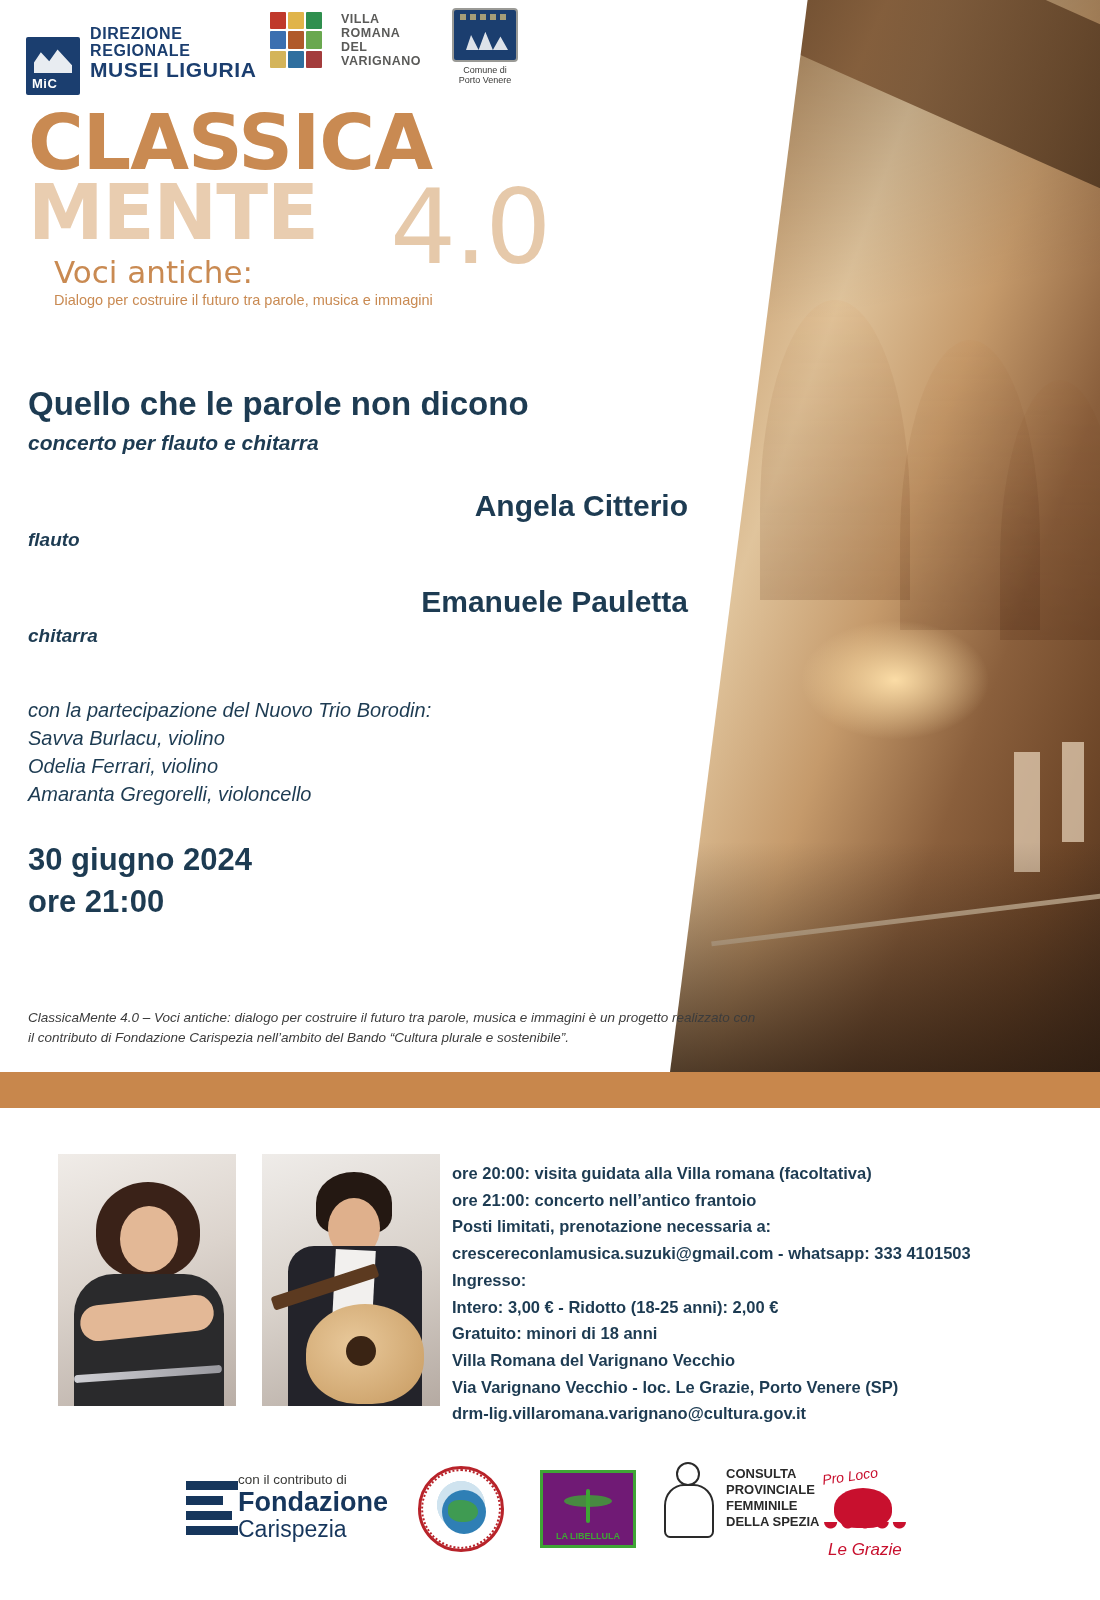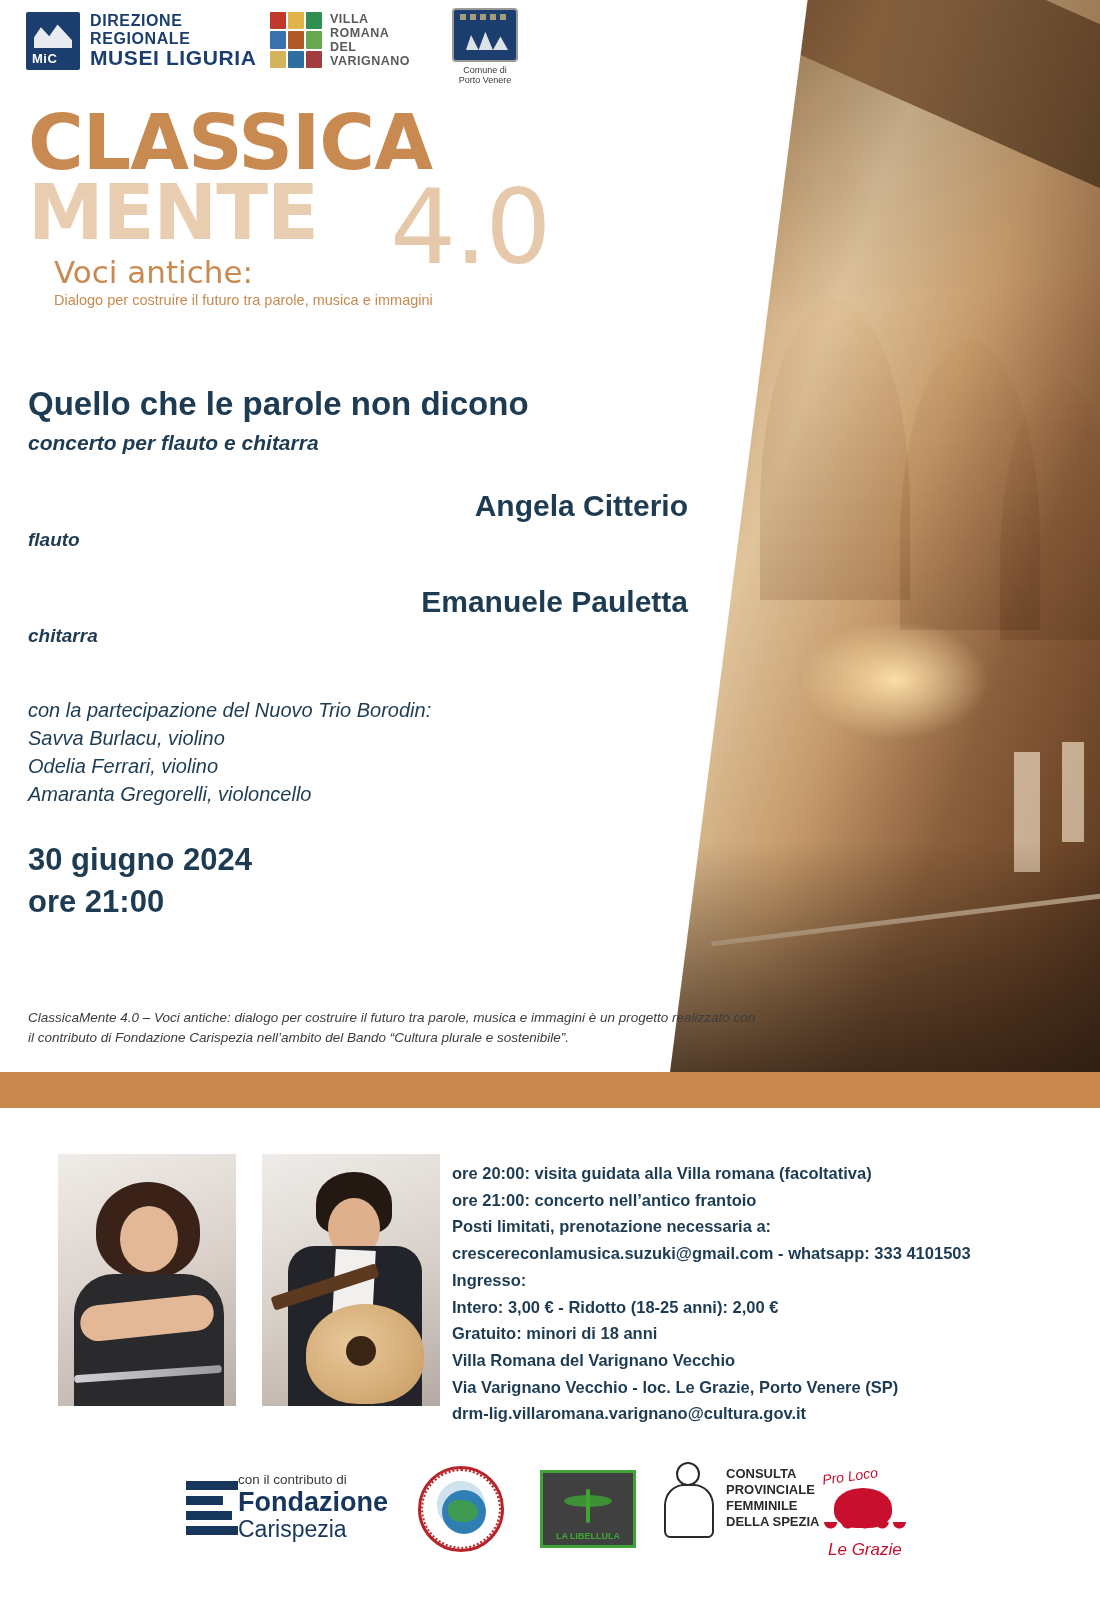--- a/index.html
+++ b/index.html
@@ -82,39 +82,40 @@
   }
   .logo-mic {
     position: absolute; left: 26px; top: 12px;
     display: flex; align-items: center; gap: 10px;
   }
   .mic-mark {
     width: 54px; height: 58px;
     background: #1b3e6f;
     position: relative;
     border-radius: 2px;
+    margin-top: 25px;
   }
   .mic-mark::after {
     content: "";
     position: absolute; left: 8px; top: 10px; width: 38px; height: 26px;
     background: #ffffff;
     clip-path: polygon(0 60%, 18% 20%, 40% 55%, 62% 10%, 100% 70%, 100% 100%, 0 100%);
     opacity: .9;
   }
   .mic-label-mic {
     position: absolute; left: 6px; bottom: 4px;
     color: #fff; font-size: 13px; font-weight: 700; letter-spacing: .5px;
   }
   .mic-text { line-height: 1.08; color: #1b3e6f; }
   .mic-text .l1, .mic-text .l2 { font-size: 16px; font-weight: 700; letter-spacing: .6px; }
   .mic-text .l3 { font-size: 21px; font-weight: 700; letter-spacing: .6px; }
 
   .logo-villa {
     position: absolute; left: 270px; top: 12px;
-    display: flex; align-items: center; gap: 8px;
+    display: flex; align-items: center; gap: 19px;
   }
   .villa-grid {
     width: 52px; height: 56px;
     display: grid; grid-template-columns: repeat(3, 1fr); grid-template-rows: repeat(3, 1fr);
     gap: 2px;
   }
   .villa-grid i { display: block; border-radius: 1px; }
   .villa-text { line-height: 1.12; color: #5a5a58; font-size: 12.5px; font-weight: 700; letter-spacing: .5px; }
 
   .logo-comune {
@@ -237,21 +238,21 @@
   .sp-c-text { line-height: 1.12; }
   .sp-c-small { font-size: 13.5px; color: #3a3a38; }
   .sp-c-big { font-size: 27px; font-weight: 700; color: #16365c; }
   .sp-c-mid { font-size: 23px; color: #16365c; }
 
   .sp-suzuki { position: absolute; left: 418px; top: 14px; width: 86px; height: 86px; border-radius: 50%; border: 3px solid #b8232a; background: radial-gradient(circle at 50% 45%, #cfe3ef 0 40%, #ffffff 41%); }
   .sp-suzuki .globe { position: absolute; left: 21px; top: 21px; width: 44px; height: 44px; border-radius: 50%; background: #2f7fb5; }
   .sp-suzuki .globe::after { content: ""; position: absolute; left: 6px; top: 10px; width: 30px; height: 22px; background: #3f9b52; border-radius: 40% 60% 50% 50%; }
   .sp-suzuki .ring-text { position: absolute; inset: 0; border-radius: 50%; border: 2px dotted #b8232a; }
 
-  .sp-libellula { position: absolute; left: 540px; top: 18px; width: 96px; height: 78px; background: #404040; border: 3px solid #3fa535; }
+  .sp-libellula { position: absolute; left: 540px; top: 18px; width: 96px; height: 78px; background: #701a75; border: 3px solid #3fa535; }
   .sp-libellula .dfly { position: absolute; left: 50%; top: 16px; transform: translateX(-50%); width: 48px; height: 34px; }
   .sp-libellula .dfly::before { content: ""; position: absolute; left: 22px; top: 0; width: 4px; height: 34px; background: #3fa535; border-radius: 2px; }
   .sp-libellula .dfly::after { content: ""; position: absolute; left: 0; top: 6px; width: 48px; height: 12px; background: #3fa535; border-radius: 50%; opacity: .8; }
   .sp-libellula .cap { position: absolute; bottom: 4px; width: 100%; text-align: center; font-size: 9px; color: #3fa535; font-weight: 700; }
 
   .sp-consulta { position: absolute; left: 658px; top: 8px; display: flex; align-items: center; gap: 10px; }
   .consulta-mark { width: 58px; height: 76px; position: relative; }
   .consulta-mark::before { content: ""; position: absolute; left: 18px; top: 2px; width: 20px; height: 20px; border: 2px solid #2a2a2a; border-radius: 50%; }
   .consulta-mark::after { content: ""; position: absolute; left: 6px; top: 24px; width: 46px; height: 50px; border: 2px solid #2a2a2a; border-radius: 40% 40% 12% 12%; }
   .consulta-text { font-size: 13px; font-weight: 700; color: #2a2a2a; line-height: 1.22; }

